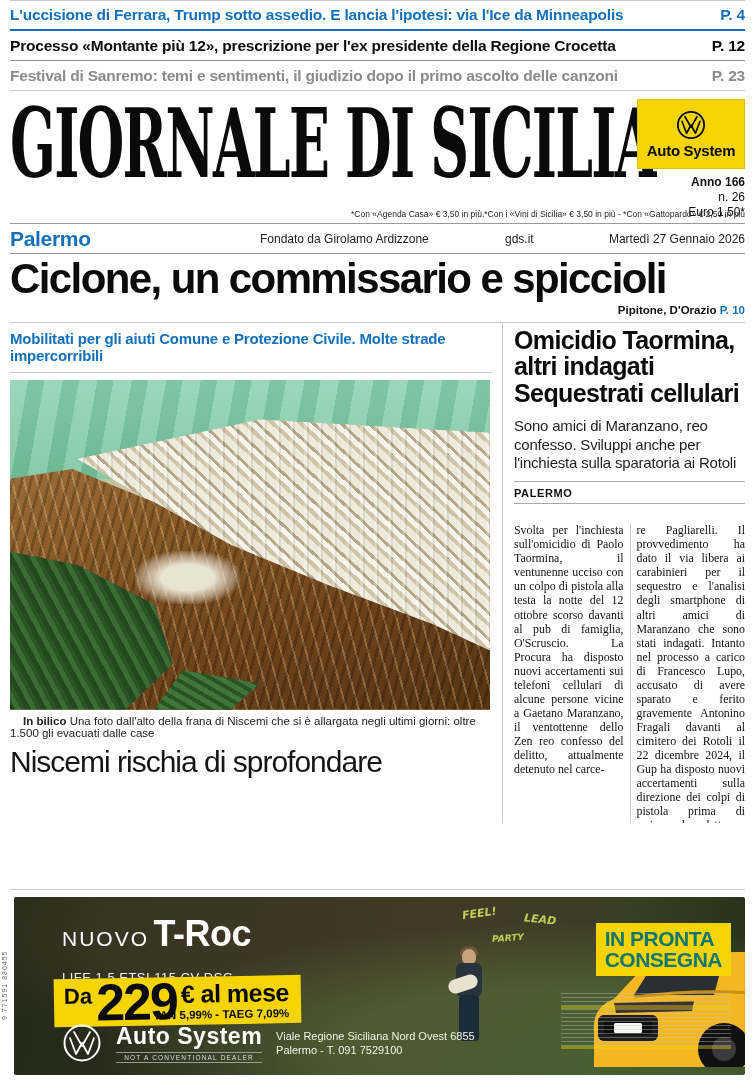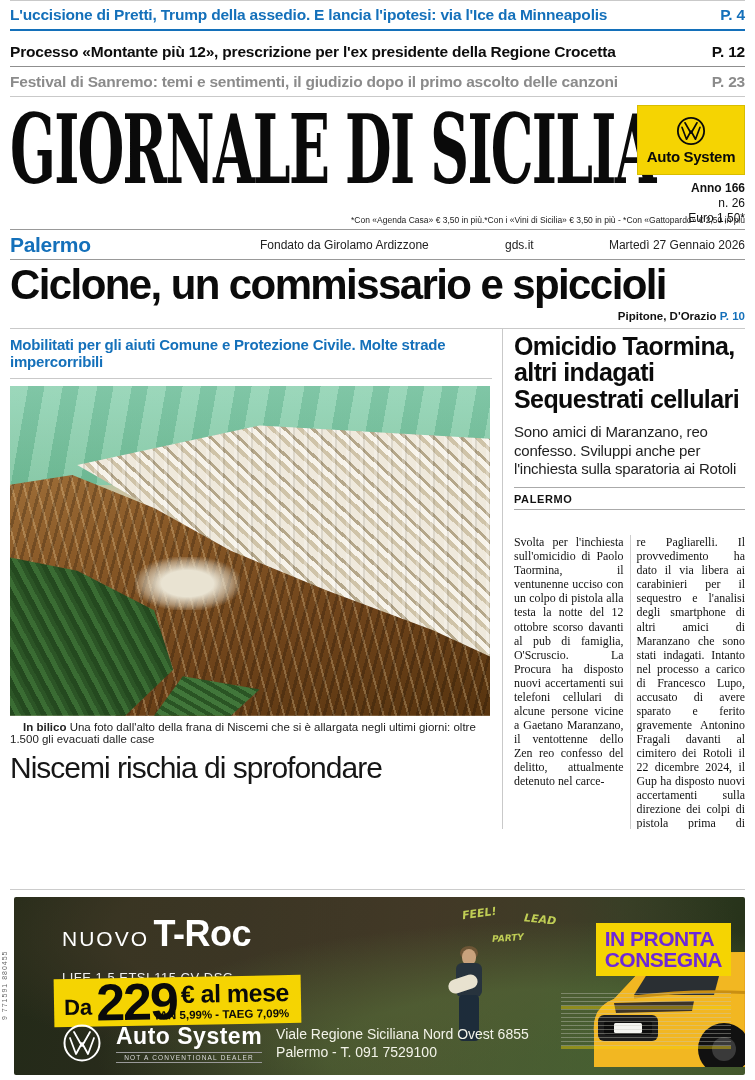--- a/index.html
+++ b/index.html
@@ -4,21 +4,21 @@
 <style>
   * { margin:0; padding:0; box-sizing:border-box; }
   html,body { background:#fff; }
   body { width:755px; height:1080px; font-family:"Liberation Sans", sans-serif; color:#111; position:relative; overflow:hidden; }
   .page { position:relative; width:755px; height:1080px; }
 
   
   .topstrip { margin:0 10px; border-top:1px solid #c9c9c9; }
   .toprow { display:flex; justify-content:space-between; align-items:center; height:30px; font-weight:bold; font-size:15.5px; letter-spacing:-0.2px; }
   .toprow-1 { color:#1470ba; border-bottom:2px solid #1470ba; }
-  .toprow-2 { color:#0d0d0d; border-bottom:1px solid #8f8f8f;margin-top:6px; }
+  .toprow-2 { color:#0d0d0d; border-bottom:1px solid #8f8f8f; }
   .toprow-3 { color:#8b8b8b; border-bottom:1px solid #c9c9c9;align-items:center; }
   .toprow .pg { font-weight:bold; }
 
   
   .masthead { position:relative; height:132px; margin:0 10px; }
   .masthead-title { position:absolute; left:0; top:10px; font-family:"DejaVu Serif", serif; font-weight:bold; font-size:95px; line-height:0.9; white-space:nowrap; transform:scaleX(0.565); transform-origin:left top; letter-spacing:-3px; color:#0a0a0a; }
   .vw-badge { position:absolute; right:0; top:8px; width:108px; height:70px; background:#f5d402; border:1px solid #d8bd00; display:flex; flex-direction:column; align-items:center; justify-content:center; gap:2px; }
   .vw-badge svg { width:30px; height:30px; }
   .vw-badge .brand { font-size:15px; font-weight:bold; letter-spacing:-0.3px; color:#0a0a0a; }
   .edition { position:absolute; right:0; top:84px; text-align:right; font-size:12px; line-height:1.25; color:#111; }
@@ -74,53 +74,53 @@
 
   .caption { font-size:11.5px; color:#222; margin-top:5px; }
   .caption b { font-weight:bold;padding-left:13px; }
   .photo-headline { font-size:30px; font-weight:normal; letter-spacing:-1px; color:#161616; margin-top:8px; line-height:1.0; }
 
   
   .sec-headline { font-size:25px; font-weight:bold; letter-spacing:-0.6px; line-height:1.06; color:#0b0b0b; padding-top:4px; }
   .sec-standfirst { margin-top:11px; font-size:15px; line-height:1.22; color:#1e1e1e; letter-spacing:-0.2px; }
   .sec-rule { border-bottom:1px solid #aaa; margin-top:9px; }
   .sec-label { font-size:11px; font-weight:bold; letter-spacing:0.6px; padding:5px 0 4px; }
-  .sec-body { display:flex; margin-top:25px; font-family:"Liberation Serif", serif; font-size:11.9px; line-height:1.18; text-align:justify; color:#111;justify-content:center; }
+  .sec-body { display:flex; margin-top:19px; font-family:"Liberation Serif", serif; font-size:11.9px; line-height:1.18; text-align:justify; color:#111;justify-content:center; }
   .sec-col1 { width:50%; padding-right:6px; }
   .sec-col2 { width:50%; border-left:1px solid #ccc; padding-left:6px; }
   .sec-byline { text-align:right; font-size:11px; font-weight:bold; margin-top:2px; }
 
   
   .ad-sep { position:absolute; left:10px; right:10px; top:889px; border-bottom:1px solid #ccc; }
   .edge-code { position:absolute; left:1px; top:900px; height:170px; width:12px; writing-mode:vertical-rl; transform:rotate(180deg); font-size:7px; color:#666; letter-spacing:1px; text-align:center; }
   .ad { position:absolute; left:14px; right:10px; bottom:5px; height:178px; overflow:hidden; border-radius:2px;
       background:
       radial-gradient(ellipse at 75% 90%, rgba(90,120,60,0.55) 0 30%, rgba(0,0,0,0) 60%),
       radial-gradient(ellipse at 45% 20%, rgba(70,60,40,0.6) 0 40%, rgba(0,0,0,0) 70%),
       linear-gradient(100deg, #232a18 0%, #2c2c1e 30%, #3c3424 55%, #314025 80%, #253018 100%); }
   .ad-nuovo-row { position:absolute; left:48px; top:16px; color:#fff; }
   .ad-nuovo { font-size:21px; letter-spacing:2px; font-weight:normal; }
   .ad-model { font-size:36px; font-weight:bold; letter-spacing:-0.5px; }
   .ad-trim { position:absolute; left:48px; top:52px; color:#efefef; font-size:13px; letter-spacing:0.5px;margin-top:21px; }
   .ad-price { position:absolute; left:40px; top:80px; background:#f5d402; color:#0a0a0a; padding:2px 12px 4px 10px; transform:rotate(-1deg); }
   .ad-price-line { display:flex; align-items:flex-end; gap:4px; }
-  .ad-price-da { font-size:22px; font-weight:bold; padding-bottom:4px; }
+  .ad-price-da { font-size:22px; font-weight:bold; padding-bottom:15px; }
   .ad-price-num { font-size:52px; font-weight:bold; letter-spacing:-2px; line-height:0.85; }
   .ad-price-suf { font-size:25px; font-weight:bold; letter-spacing:-0.5px; padding-bottom:14px; }
   .ad-finance { font-size:11.5px; font-weight:bold; text-align:right; margin-top:-14px; }
-  .ad-ready { position:absolute; right:14px; top:26px; background:#f5d402; color:#6d28d9; font-weight:bold; font-size:21px; line-height:1.02; padding:5px 9px; letter-spacing:-0.5px; }
+  .ad-ready { position:absolute; right:14px; top:26px; background:#f5d402; color:#0f766e; font-weight:bold; font-size:21px; line-height:1.02; padding:5px 9px; letter-spacing:-0.5px; }
   .ad-legal { position:absolute; right:14px; top:96px; width:170px; height:56px; opacity:0.8;
       background:
       repeating-linear-gradient(180deg, rgba(200,200,190,0.5) 0 1px, rgba(0,0,0,0) 1px 4px),
       repeating-linear-gradient(180deg, rgba(0,0,0,0) 0 13px, rgba(245,212,2,0.5) 13px 16px, rgba(0,0,0,0) 16px 40px); }
   .ad-dealer { position:absolute; left:48px; bottom:12px; display:flex; align-items:center; gap:14px; color:#fff; }
   .ad-dealer svg { width:40px; height:40px; }
   .ad-dealer-name { font-size:23px; font-weight:bold; letter-spacing:0.5px; }
   .ad-dealer-tag { font-size:6.5px; letter-spacing:1.2px; color:#ddd; border-top:1px solid #999; border-bottom:1px solid #999; padding:1px 8px; margin-top:2px; text-align:center; }
-  .ad-address { font-size:14px; line-height:1.3; color:#f3f3e9; }
+  .ad-address { font-size:11px; line-height:1.3; color:#f3f3e9; }
   .scribble { position:absolute; color:#cede5a; font-family:"DejaVu Sans", sans-serif; font-style:italic; font-weight:bold; font-size:11px; opacity:0.9; }
   .scr-1 { left:448px; top:10px; transform:rotate(-8deg); }
   .scr-2 { left:510px; top:16px; transform:rotate(6deg); }
   .scr-3 { left:478px; top:36px; transform:rotate(-4deg); font-size:9px; }
   .ad-person { position:absolute; left:438px; top:52px; width:34px; height:96px; }
   .ad-person .head { position:absolute; left:10px; top:0; width:14px; height:16px; border-radius:50% 50% 45% 45%; background:#c9a27c; }
   .ad-person .hair { position:absolute; left:8px; top:-3px; width:18px; height:14px; border-radius:50%; background:#6e5636; }
   .ad-person .torso { position:absolute; left:4px; top:14px; width:26px; height:34px; border-radius:6px; background:#27333d; }
   .ad-person .legs { position:absolute; left:7px; top:46px; width:20px; height:46px; background:#1d2c3a; border-radius:4px; }
   .ad-person .guitar { position:absolute; left:-4px; top:28px; width:30px; height:14px; border-radius:7px; background:#e8e2cf; transform:rotate(-18deg); }
@@ -128,21 +128,21 @@
 
   b, strong { font-weight:bold; }
 </style>
 </head>
 <body>
 
 <div class="page">
 
   <div class="topstrip">
     <div class="toprow toprow-1">
-      <span>L'uccisione di Pretti, Trump della assedio. E lancia l'ipotesi: via l'Ice da Minneapolis</span>
+      <span>L'uccisione di Ferrara, Trump sotto assedio. E lancia l'ipotesi: via l'Ice da Minneapolis</span>
       <span class="pg">P. 4</span>
     </div>
     <div class="toprow toprow-2">
       <span>Processo «Montante più 12», prescrizione per l'ex presidente della Regione Crocetta</span>
       <span class="pg">P. 12</span>
     </div>
     <div class="toprow toprow-3">
       <span>Festival di Sanremo: temi e sentimenti, il giudizio dopo il primo ascolto delle canzoni</span>
       <span class="pg">P. 23</span>
     </div>

